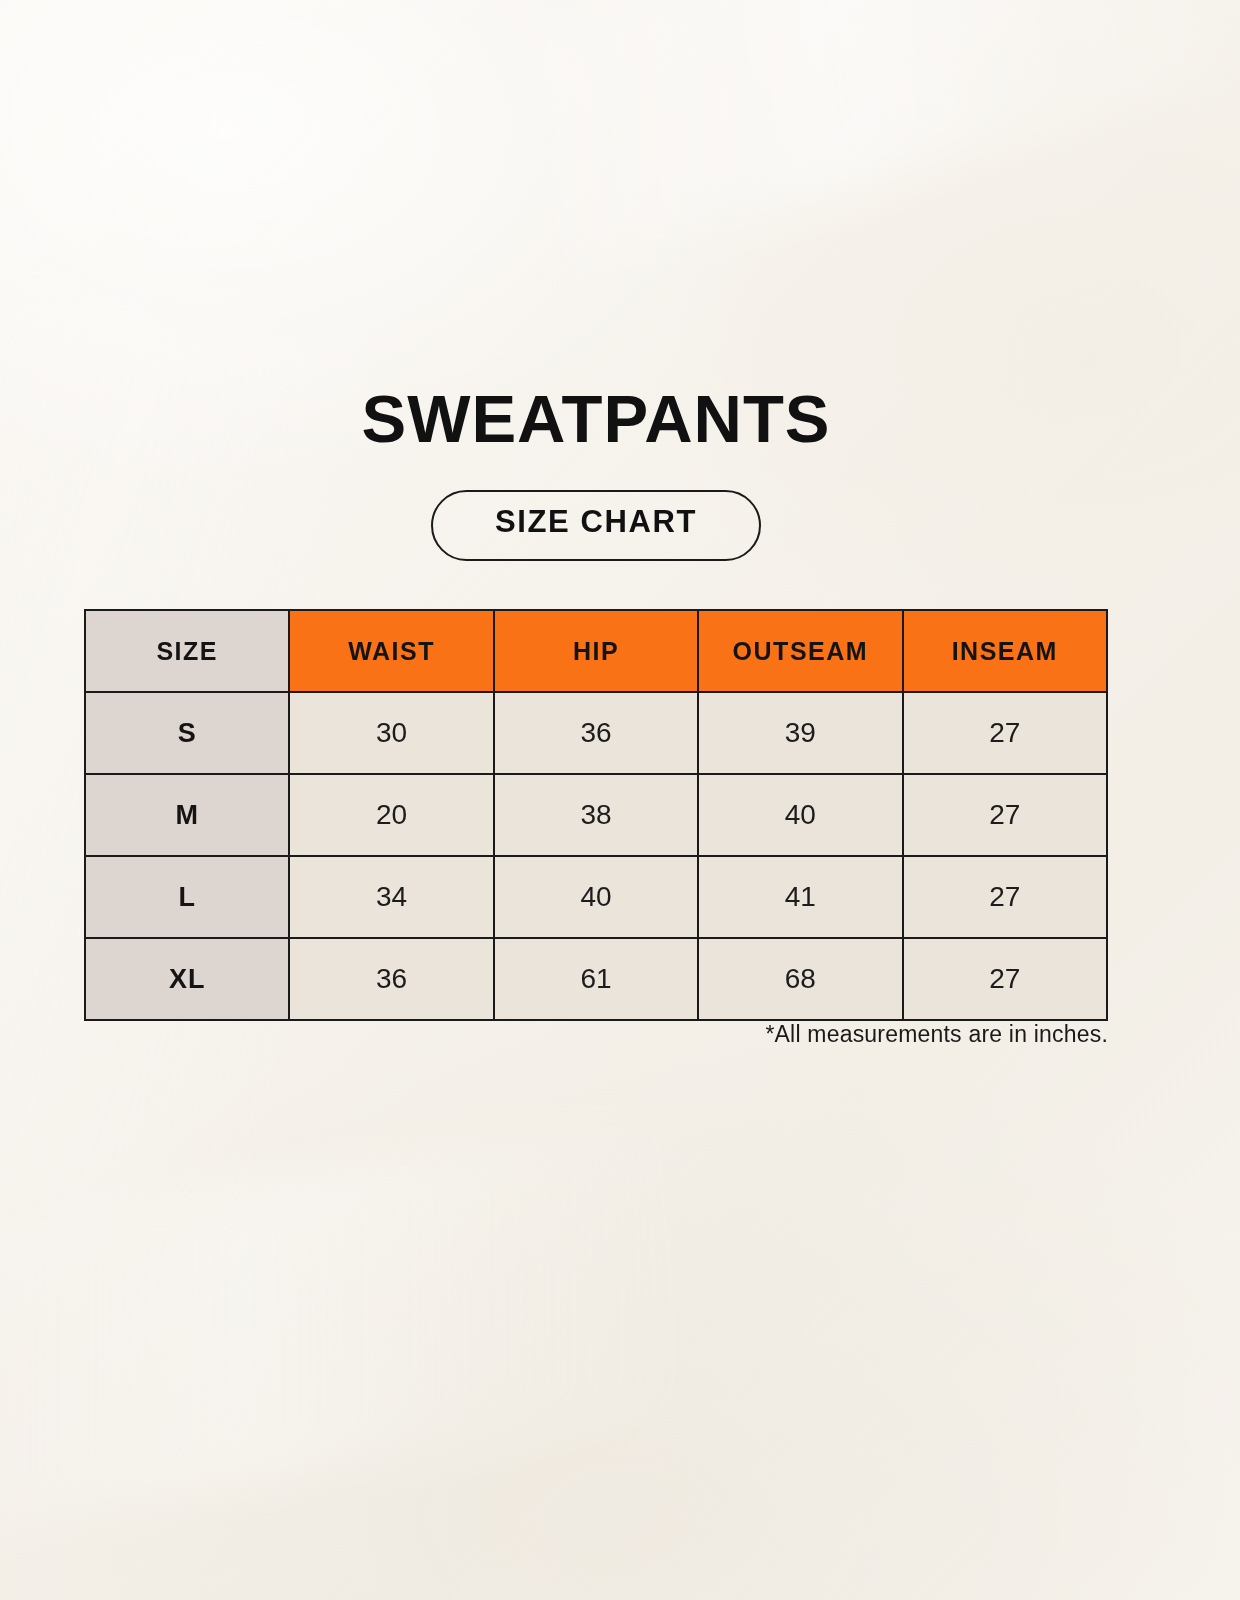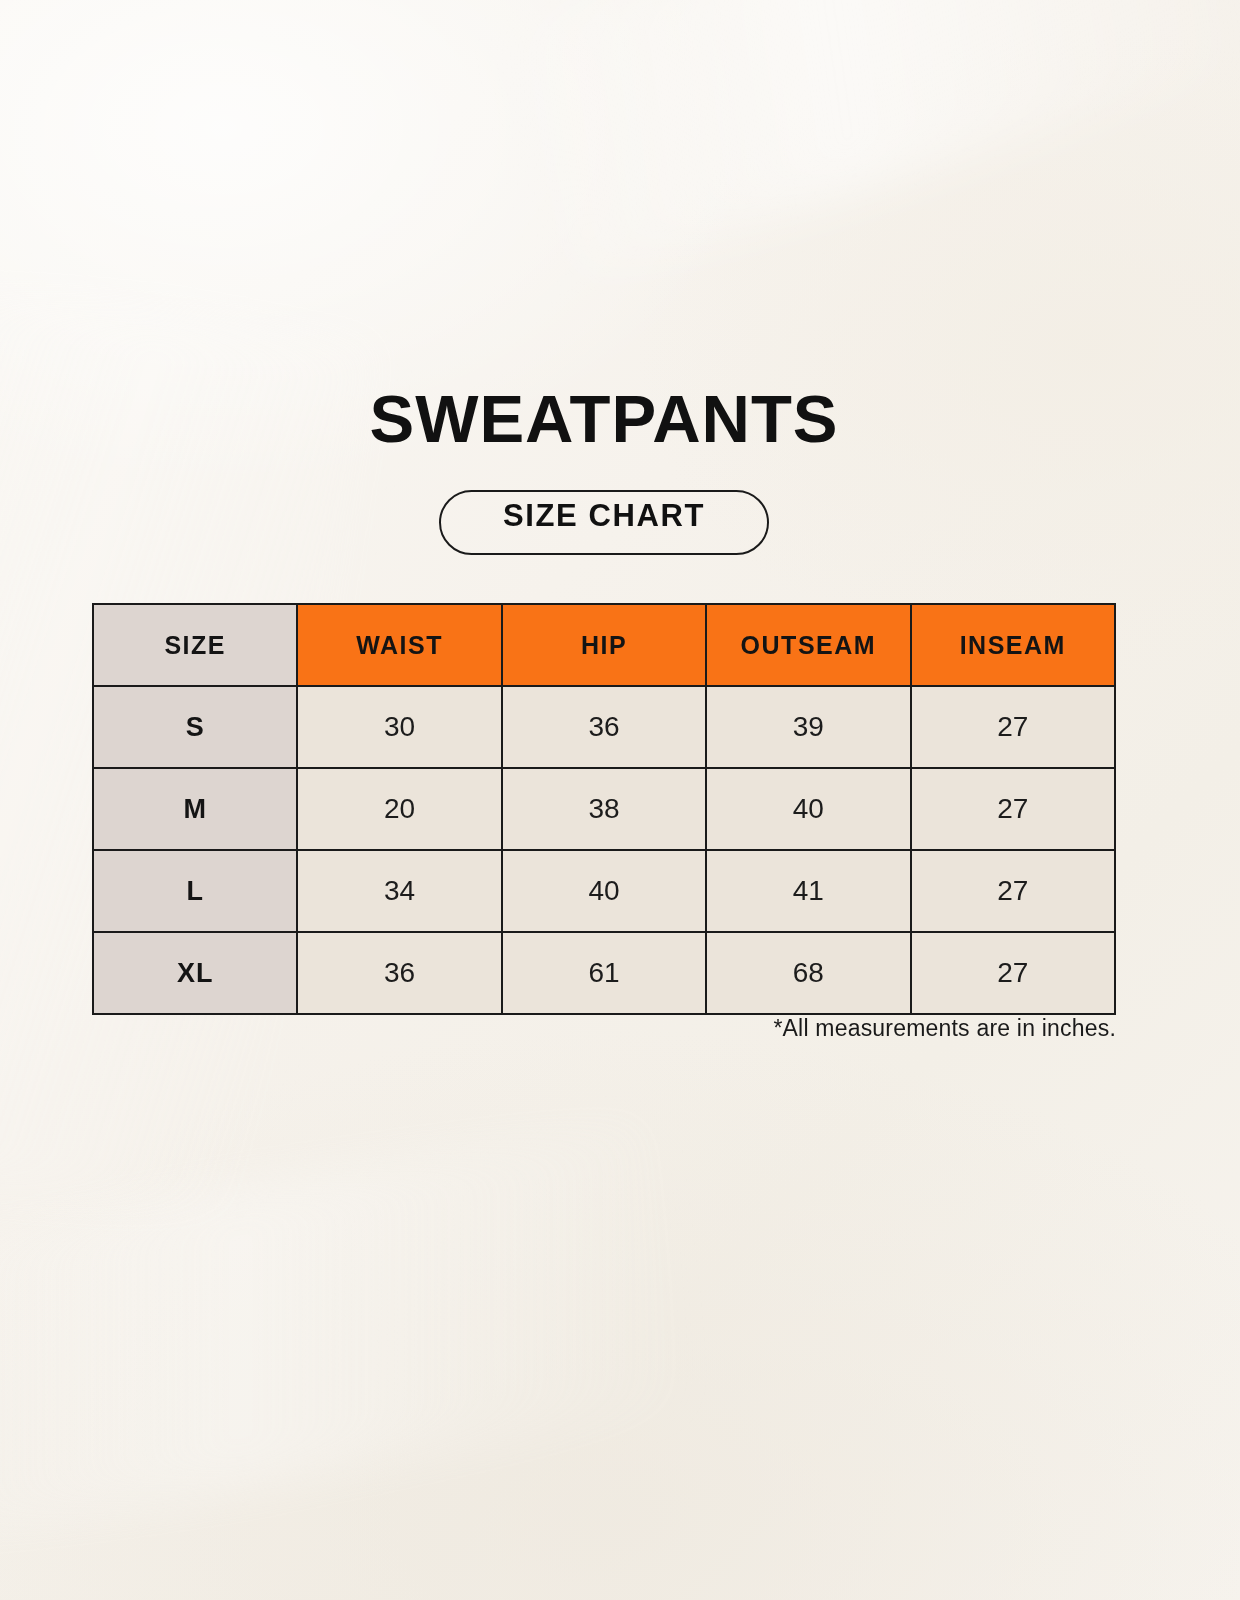--- a/index.html
+++ b/index.html
@@ -38,21 +38,21 @@
   .streak-3 { top: 300px; left: -200px; width: 520px; height: 900px; transform: rotate(8deg); opacity: .35; }
 
   .page {
     position: relative;
     width: 1240px;
     height: 1600px;
   }
 
   .content {
     position: absolute;
-    left: 92px;
+    left: 84px;
     top: 0;
     width: 1024px;
   }
 
   .title {
     margin-top: 385px;
     text-align: center;
     font-size: 67px;
     line-height: 1;
     font-weight: 700;
@@ -62,21 +62,21 @@
 
   .subtitle-wrap {
     display: flex;
     justify-content: center;
     margin-top: 38px;
   }
 
   .subtitle-pill {
     border: 2.5px solid #1a1a1a;
     border-radius: 40px;
-    padding: 6px 62px 19px;
+    padding: 12px 62px 19px;
     font-size: 31px;
     font-weight: 700;
     letter-spacing: 1.6px;
     color: #111111;
     background: transparent;
     text-align: center;
   }
 
   .table-wrap {
     margin-top: 48px;

